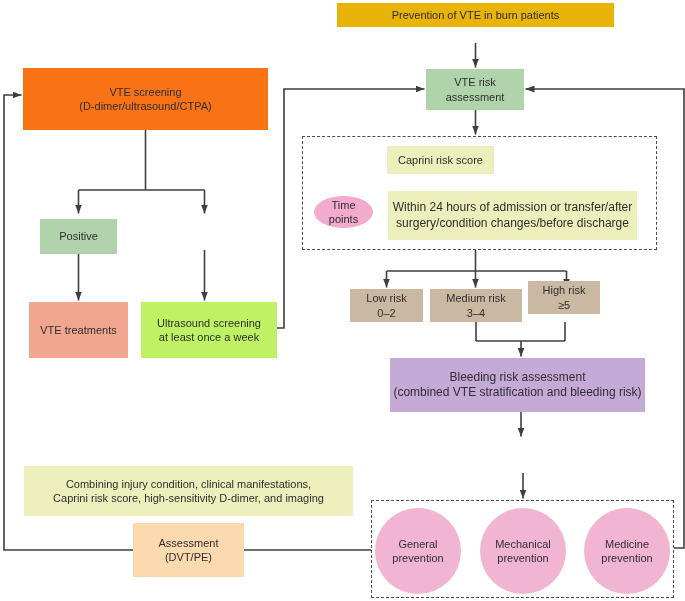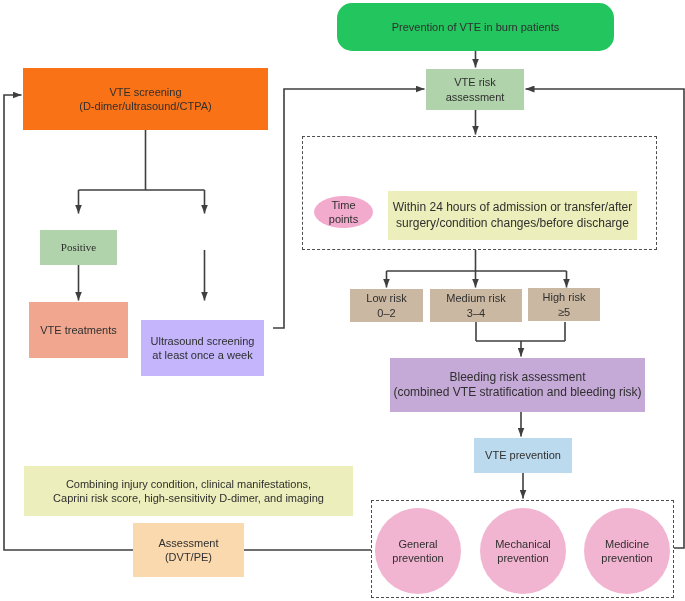--- a/index.html
+++ b/index.html
@@ -54,57 +54,57 @@
       <path d="M476,341 L565,341"></path>
       <path d="M521,341 L521,356.5" marker-end="url(#ah)"></path>
       <path d="M521,412 L521,436.5" marker-end="url(#ah)"></path>
       <path d="M523,473 L523,498.5" marker-end="url(#ah)"></path>
     </g>
   </svg>
 
   <div class="dashed" style="left:302px;top:136px;width:355px;height:114px;"></div>
   <div class="dashed" style="left:371px;top:500px;width:303px;height:98px;"></div>
 
-  <div class="node" style="left: 337px; top: 3px; width: 277px; height: 48px; background-color: #22c55e; border-radius: 15px;">Prevention of VTE in burn patients</div>
+  <div class="node" style="left: 337px; top: 3px; width: 277px; height: 24px; background-color: #eab308;">Prevention of VTE in burn patients</div>
 
   <div class="node" style="left: 426px; top: 69px; width: 98px; height: 41px; background-color: rgb(177, 211, 171);">VTE risk
 assessment</div>
 
   <div class="node" style="left: 23px; top: 68px; width: 245px; height: 62px; background-color: #f97316;">VTE screening
 (D-dimer/ultrasound/CTPA)</div>
 
-  <div class="node" style="left: 40px; top: 230px; width: 77px; height: 35px; background-color: rgb(177, 211, 171); font-family: Liberation Serif, serif;">Positive</div>
+  <div class="node" style="left: 40px; top: 219px; width: 77px; height: 35px; background-color: rgb(177, 211, 171);">Positive</div>
 
 
   <div class="node" style="left: 29px; top: 302px; width: 99px; height: 56px; background-color: rgb(241, 167, 143);">VTE treatments</div>
 
-  <div class="node" style="left: 141px; top: 302px; width: 123px; height: 56px; background-color: #c4b5fd; margin-top: 18px;">Ultrasound screening
+  <div class="node" style="left: 141px; top: 302px; width: 136px; height: 56px; background-color: #bef264;">Ultrasound screening
 at least once a week</div>
 
 
+  <div class="node" style="left: 387px; top: 146px; width: 107px; height: 28px; background-color: rgb(236, 239, 187);">Caprini risk score</div>
 
   <div class="node ellipse" style="left: 314px; top: 196px; width: 59px; height: 32px; background-color: rgb(242, 171, 204);">Time
 points</div>
 
   <div class="node fs-s" style="left: 388px; top: 191px; width: 249px; height: 49px; background-color: rgb(236, 239, 187);">Within 24 hours of admission or transfer/after
 surgery/condition changes/before discharge</div>
 
   <div class="node" style="left: 350px; top: 289px; width: 73px; height: 33px; background-color: rgb(203, 184, 162);">Low risk
 0–2</div>
 
   <div class="node" style="left: 430px; top: 289px; width: 92px; height: 33px; background-color: rgb(203, 184, 162);">Medium risk
 3–4</div>
 
-  <div class="node" style="left: 528px; top: 288px; width: 72px; height: 33px; background-color: rgb(203, 184, 162);">High risk
+  <div class="node" style="left: 528px; top: 281px; width: 72px; height: 33px; background-color: rgb(203, 184, 162);">High risk
 ≥5</div>
 
   <div class="node fs-s" style="left: 390px; top: 358px; width: 255px; height: 54px; background-color: rgb(197, 169, 214);">Bleeding risk assessment
 (combined VTE stratification and bleeding risk)</div>
 
-  <div class="node" style="left: 474px; top: 438px; width: 98px; height: 35px; background-color: rgb(188, 218, 238);">VTE prevention</div>
 
   <div class="node circle" style="left: 375px; top: 508px; width: 86px; height: 86px; background-color: rgb(242, 181, 209);">General
 prevention</div>
 
   <div class="node circle" style="left: 480px; top: 508px; width: 86px; height: 86px; background-color: rgb(242, 181, 209);">Mechanical
 prevention</div>
 
   <div class="node circle" style="left: 584px; top: 508px; width: 86px; height: 86px; background-color: rgb(242, 181, 209);">Medicine
 prevention</div>
 

